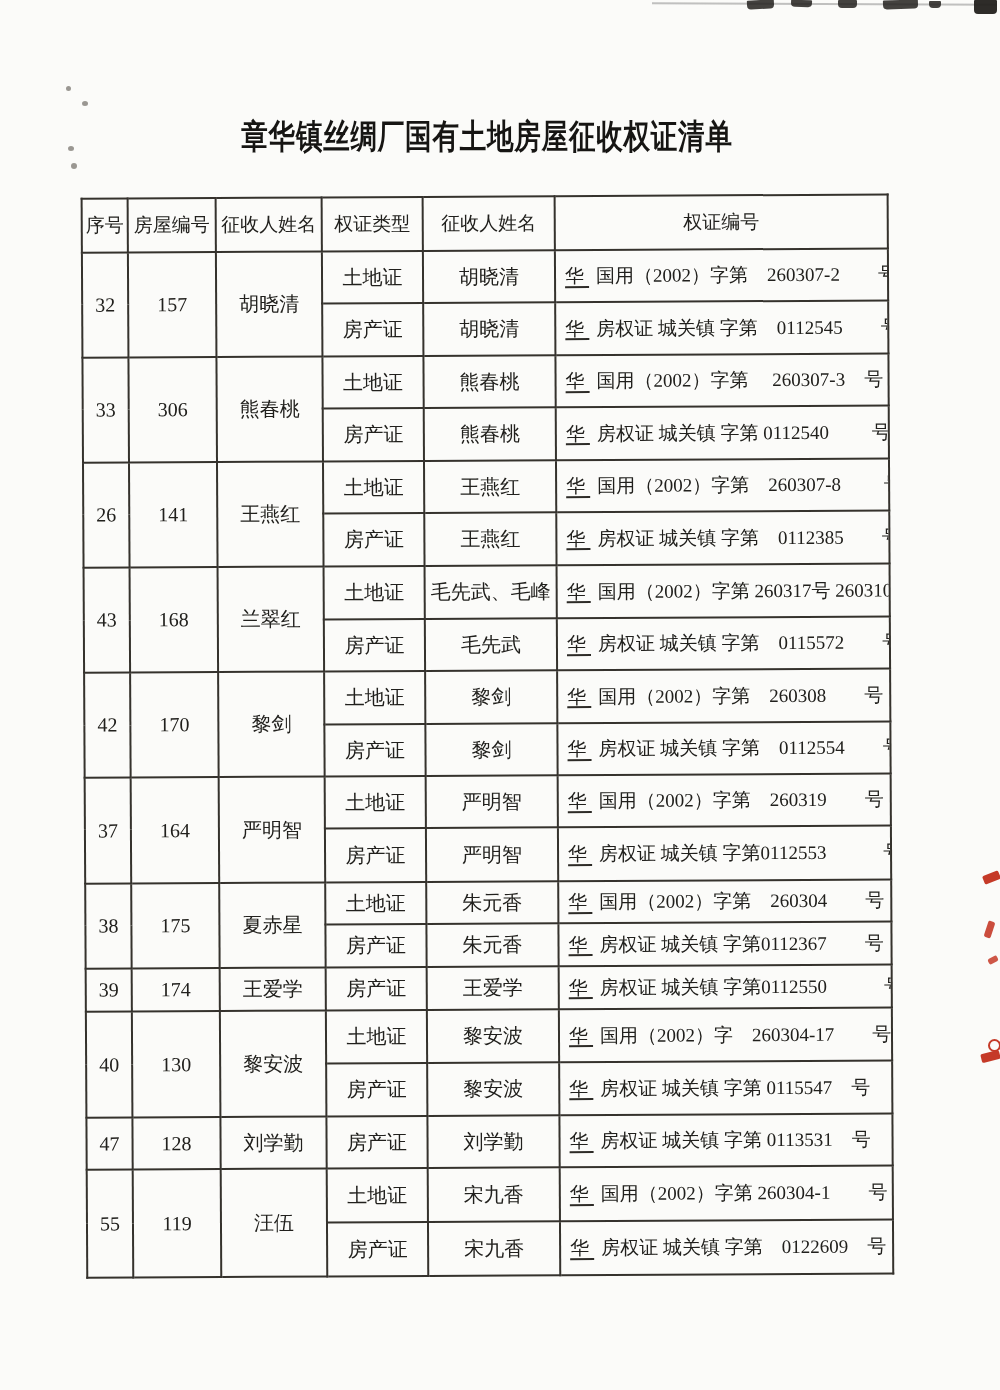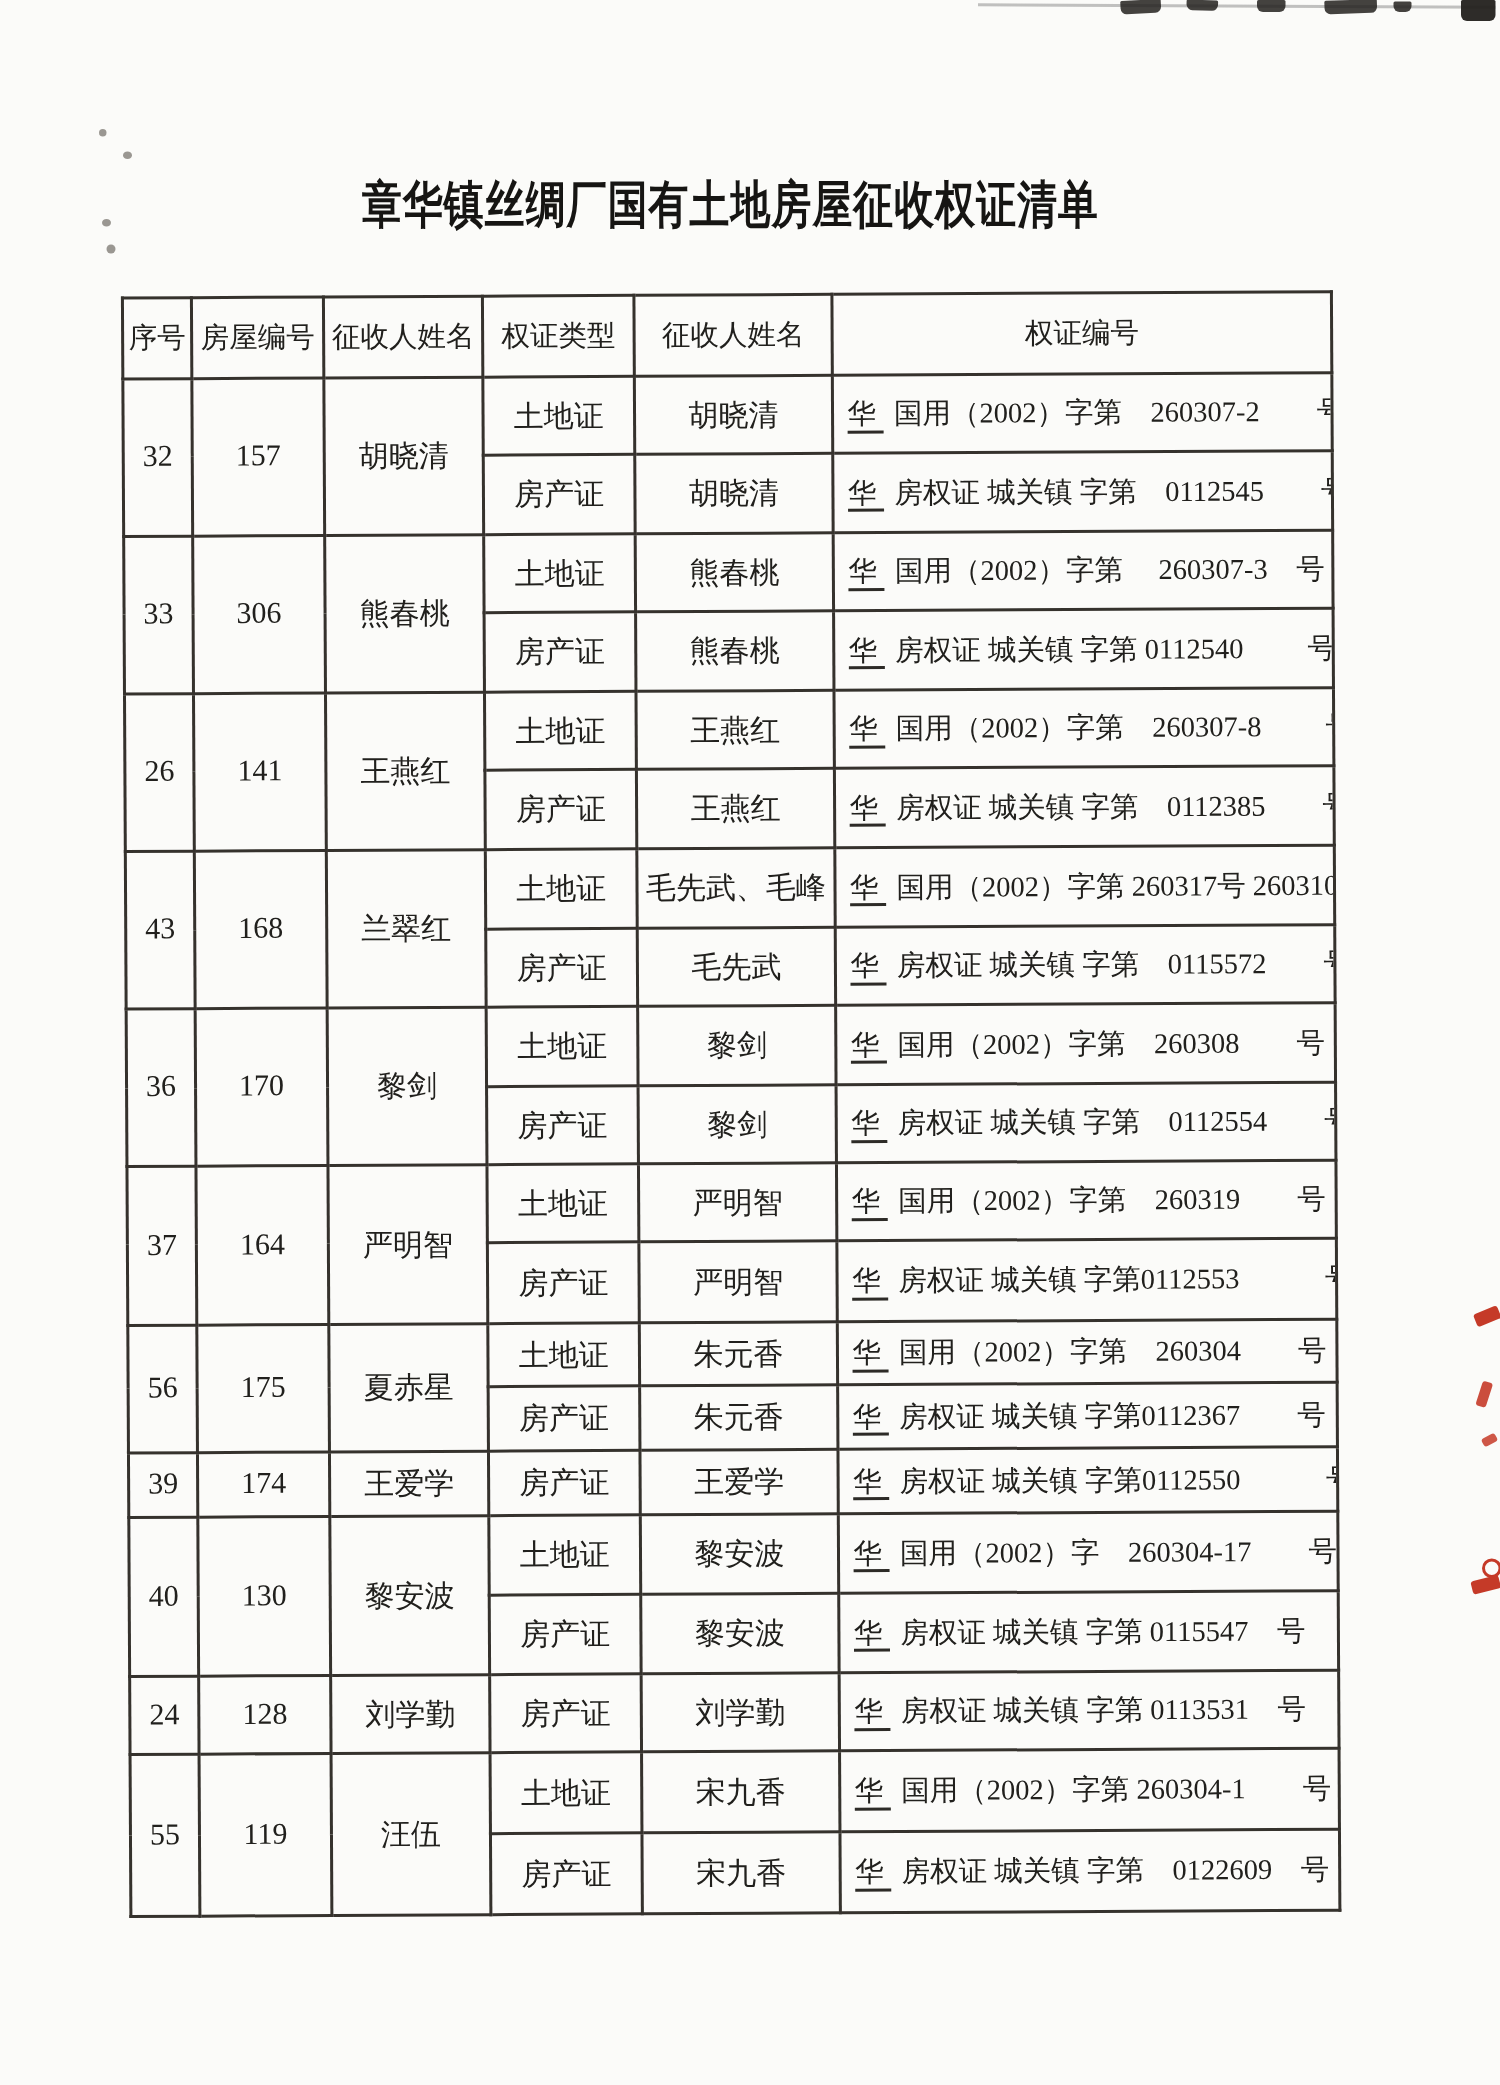--- a/index.html
+++ b/index.html
@@ -162,21 +162,21 @@
     <td>毛先武、毛峰</td>
     <td class="no-cell"><span class="hua">华</span><span>国用（2002）字第 260317号 260310号</span></td>
   </tr>
   <tr style="height:52px">
     <td>房产证</td>
     <td>毛先武</td>
     <td class="no-cell"><span class="hua">华</span><span>房权证 城关镇 字第　0115572　　号</span></td>
   </tr>
 
   <tr style="height:53px">
-    <td rowspan="2">36</td>
+    <td rowspan="2">42</td>
     <td rowspan="2">170</td>
     <td rowspan="2">黎剑</td>
     <td>土地证</td>
     <td>黎剑</td>
     <td class="no-cell"><span class="hua">华</span><span>国用（2002）字第　260308　　号</span></td>
   </tr>
   <tr style="height:52px">
     <td>房产证</td>
     <td>黎剑</td>
     <td class="no-cell"><span class="hua">华</span><span>房权证 城关镇 字第　0112554　　号</span></td>
@@ -190,21 +190,21 @@
     <td>严明智</td>
     <td class="no-cell"><span class="hua">华</span><span>国用（2002）字第　260319　　号</span></td>
   </tr>
   <tr style="height:54px">
     <td>房产证</td>
     <td>严明智</td>
     <td class="no-cell"><span class="hua">华</span><span>房权证 城关镇 字第0112553　　　号</span></td>
   </tr>
 
   <tr style="height:42px">
-    <td rowspan="2">56</td>
+    <td rowspan="2">38</td>
     <td rowspan="2">175</td>
     <td rowspan="2">夏赤星</td>
     <td>土地证</td>
     <td>朱元香</td>
     <td class="no-cell"><span class="hua">华</span><span>国用（2002）字第　260304　　号</span></td>
   </tr>
   <tr style="height:43px">
     <td>房产证</td>
     <td>朱元香</td>
     <td class="no-cell"><span class="hua">华</span><span>房权证 城关镇 字第0112367　　号</span></td>
@@ -227,21 +227,21 @@
     <td>黎安波</td>
     <td class="no-cell"><span class="hua">华</span><span>国用（2002）字　260304-17　　号</span></td>
   </tr>
   <tr style="height:53px">
     <td>房产证</td>
     <td>黎安波</td>
     <td class="no-cell"><span class="hua">华</span><span>房权证 城关镇 字第 0115547　号</span></td>
   </tr>
 
   <tr style="height:52px">
-    <td>24</td>
+    <td>47</td>
     <td>128</td>
     <td>刘学勤</td>
     <td>房产证</td>
     <td>刘学勤</td>
     <td class="no-cell"><span class="hua">华</span><span>房权证 城关镇 字第 0113531　号</span></td>
   </tr>
 
   <tr style="height:54px">
     <td rowspan="2">55</td>
     <td rowspan="2">119</td>

